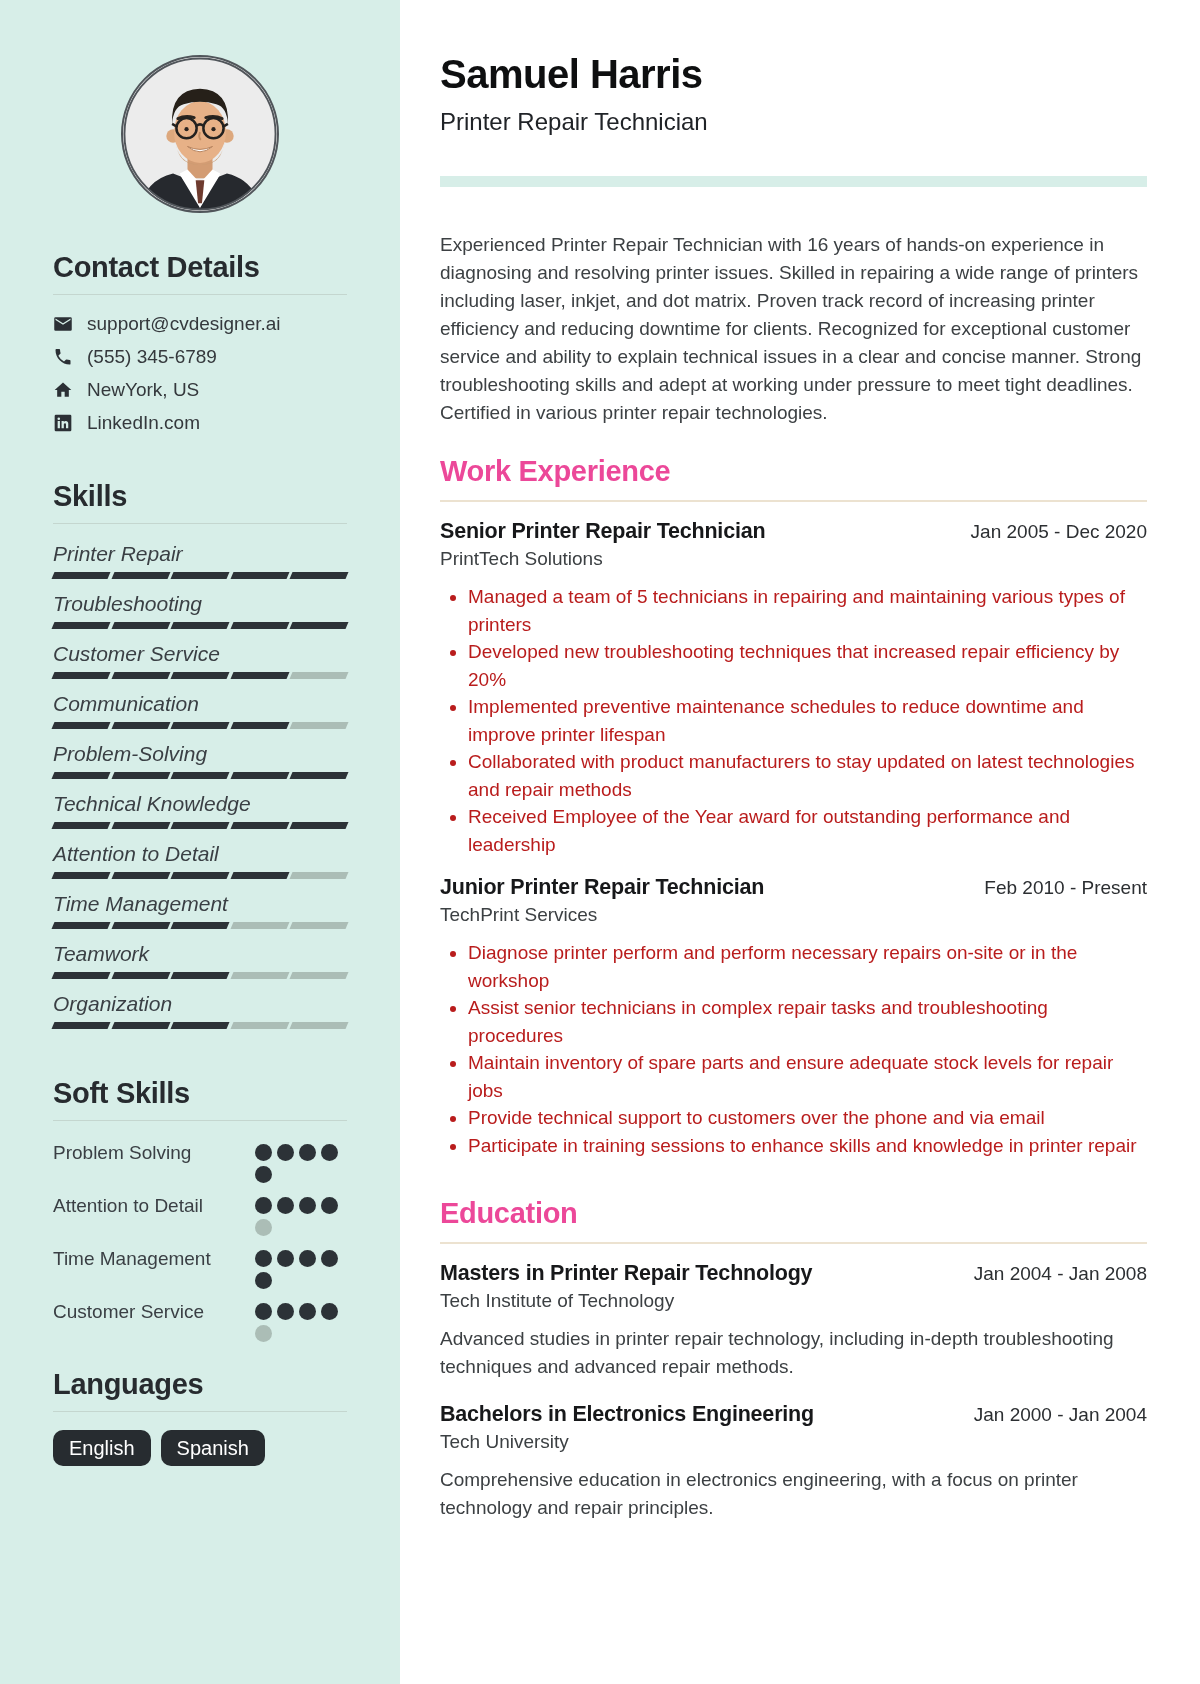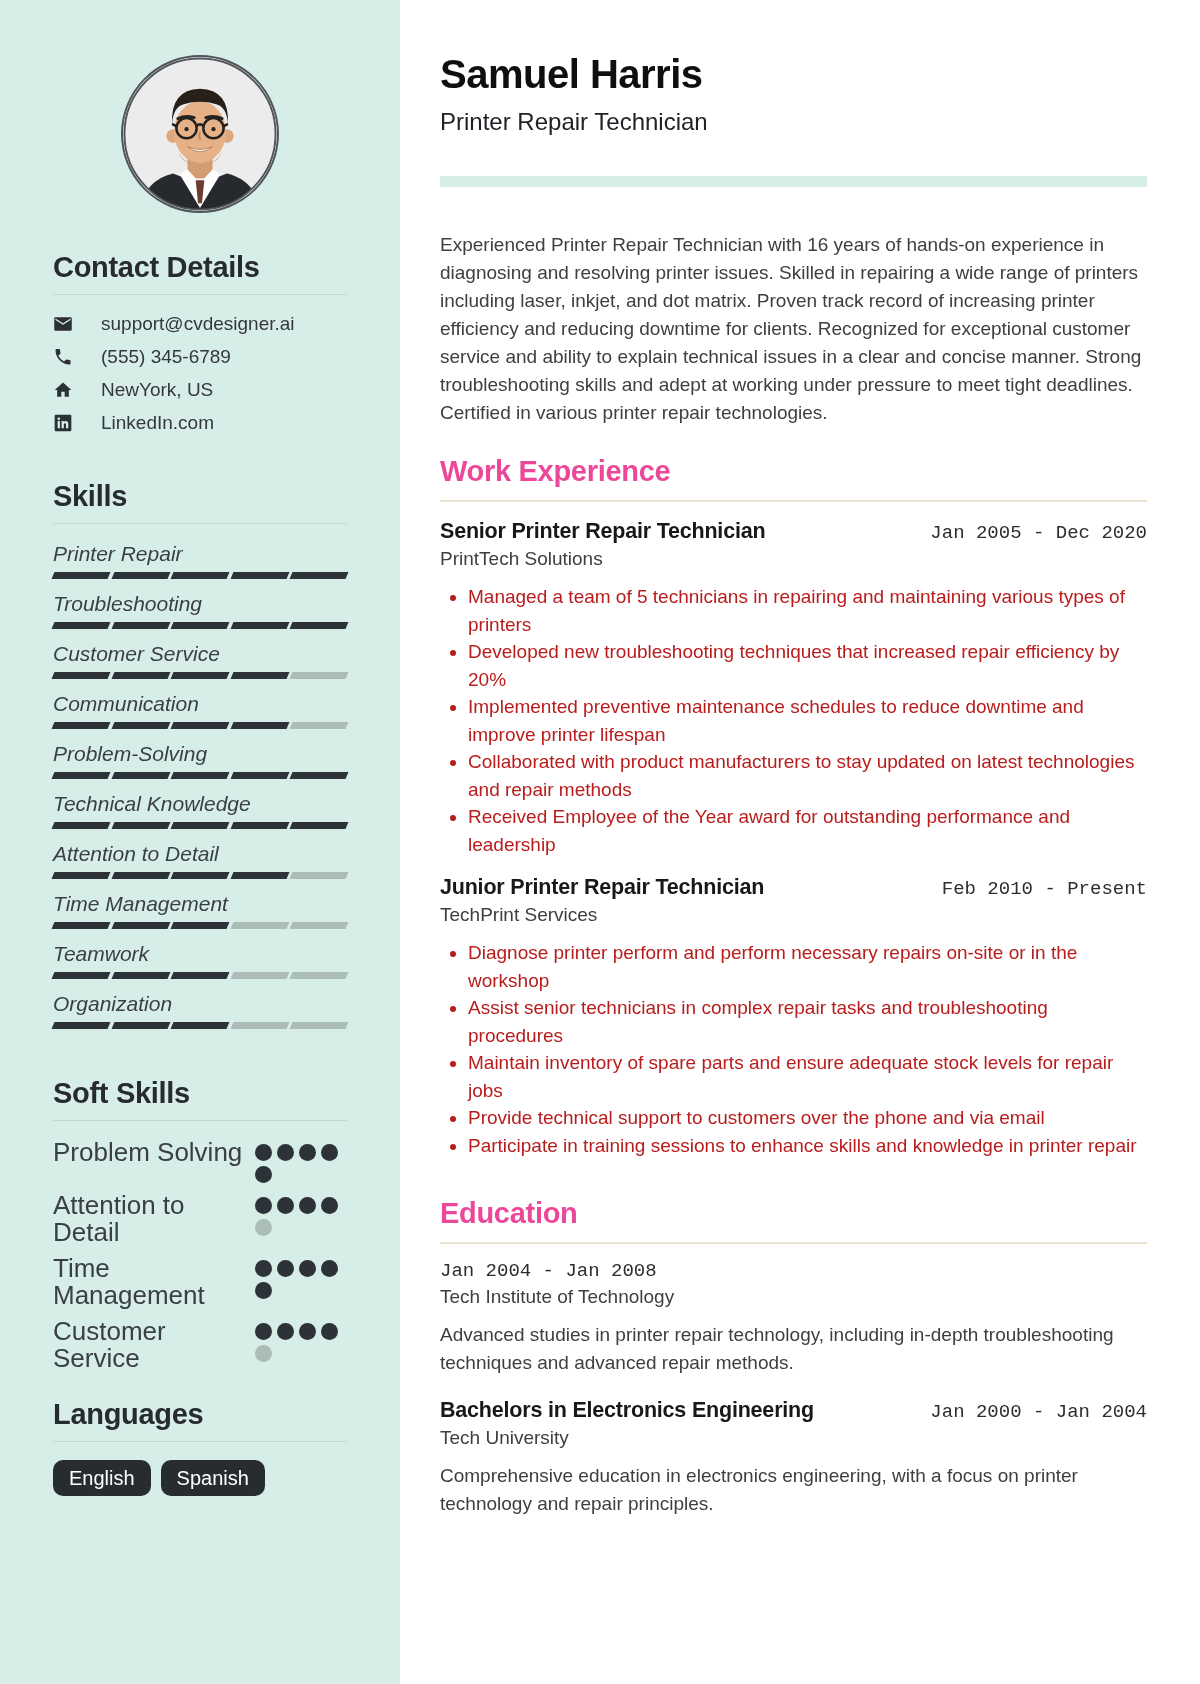--- a/index.html
+++ b/index.html
@@ -17,33 +17,33 @@
   }
   .page{display:flex;width:1200px;min-height:1684px;}
 
   
   .sidebar{width:400px;min-width:400px;background:var(--accent);padding:55px 53px 40px;}
   .avatar{width:158px;height:158px;border-radius:50%;margin:0 auto 38px;overflow:hidden;
           border:2px solid #50555a;background:#ececec;}
   .avatar svg{display:block;width:100%;height:100%;}
   .side-h{font-size:29px;font-weight:700;color:#272b2f;margin:0 0 10px;letter-spacing:-0.3px;}
   .side-rule{border:none;border-top:1px solid var(--rule-side);margin:0 0 18px;}
-  .contact-row{display:flex;align-items:center;gap:28px;margin-bottom:11px;
+  .contact-row{display:flex;align-items:center;gap:14px;margin-bottom:11px;
                font-size:19px;color:#34383c;}
   .contact-row .cicon{width:20px;height:20px;flex:none;display:flex;}
   .contact-row svg{width:20px;height:20px;fill:#2b3035;}
   .sec-skills{margin-top:46px;}
   .skill{margin-bottom:13px;}
   .skill-name{font-size:21px;line-height:24px;color:#3a3f44;margin-bottom:6px;font-style:italic;}
   .skill-bar{display:flex;gap:4px;height:7px;}
   .seg{flex:1;background:var(--muted);transform:skewX(-23deg);}
   .seg.on{background:var(--dark);}
   .sec-soft{margin-top:48px;}
   .soft-row{display:flex;margin-bottom:9px;}
-  .soft-label{flex:1;font-size:26px;line-height:27px;color:#3a3f44;padding-right:6px;}
+  .soft-label{flex:1;font-size:19px;line-height:27px;color:#3a3f44;padding-right:6px;}
   .dots{width:92px;display:flex;flex-wrap:wrap;gap:5px;align-content:flex-start;padding-top:5px;}
   .dot{width:17px;height:17px;border-radius:50%;background:var(--muted);}
   .dot.on{background:var(--dark);}
   .sec-lang{margin-top:26px;}
   .pills{display:flex;gap:10px;margin-top:18px;}
   .pill{background:#272c30;color:#ffffff;font-size:20px;line-height:22px;
         padding:7px 16px;border-radius:10px;text-align:center;}
 
   
   main{flex:1;padding:52px 53px 0 40px;}
@@ -52,21 +52,21 @@
   .job-headline{font-size:24px;line-height:28px;color:#202327;margin:0 0 40px;}
   .accent-band{height:11px;background:var(--accent);margin:0 0 44px;}
   .summary{font-size:19px;line-height:28px;color:#3c4043;margin:0 0 28px;}
   .main-h{font-size:29px;line-height:33px;font-weight:700;color:#ec4899;
           margin:0 0 12px;letter-spacing:-0.3px;}
   .main-rule{border:none;border-top:2px solid var(--rule-tan);margin:0 0 16px;}
   .job{margin-bottom:16px;}
   .entry-head{display:flex;justify-content:space-between;align-items:baseline;margin-bottom:3px;}
   .entry-title{font-size:21.5px;line-height:26px;font-weight:700;color:#17181a;margin:0;
                letter-spacing:-0.2px;}
-  .entry-date{font-size:19px;color:#2c2f32;white-space:nowrap;font-family:Liberation Mono, monospace;}
+  .entry-date{font-size:19px;color:#2c2f32;white-space:nowrap;}
   .entry-sub{font-size:19px;line-height:24px;color:#3c4043;margin:0 0 12px;}
   ul.bullets{margin:0;padding:0 0 0 28px;}
   ul.bullets li{font-size:19px;line-height:27.5px;color:#b91c1c;}
   .sec-work{margin-top:0;}
   .sec-edu{margin-top:38px;}
   .edu{margin-bottom:20px;}
   .edu-desc{font-size:19px;line-height:28px;color:#3c4043;margin:0;}
 </style>
 </head>
 <body>
@@ -354,20 +354,21 @@
           </div>
         </div>
     </section>
 
     <section class="sec-edu">
       <h2 class="main-h">Education</h2>
       <hr class="main-rule">
       <div id="education-list">
           <div class="edu">
             <div class="entry-head">
+              <h3 class="entry-title">Masters in Printer Repair Technology</h3>
               <span class="entry-date">Jan 2004 - Jan 2008</span>
             </div>
             <div class="entry-sub">Tech Institute of Technology</div>
             <p class="edu-desc">Advanced studies in printer repair technology, including in-depth troubleshooting techniques and advanced repair methods.</p>
           </div>
           <div class="edu">
             <div class="entry-head">
               <h3 class="entry-title">Bachelors in Electronics Engineering</h3>
               <span class="entry-date">Jan 2000 - Jan 2004</span>
             </div>

